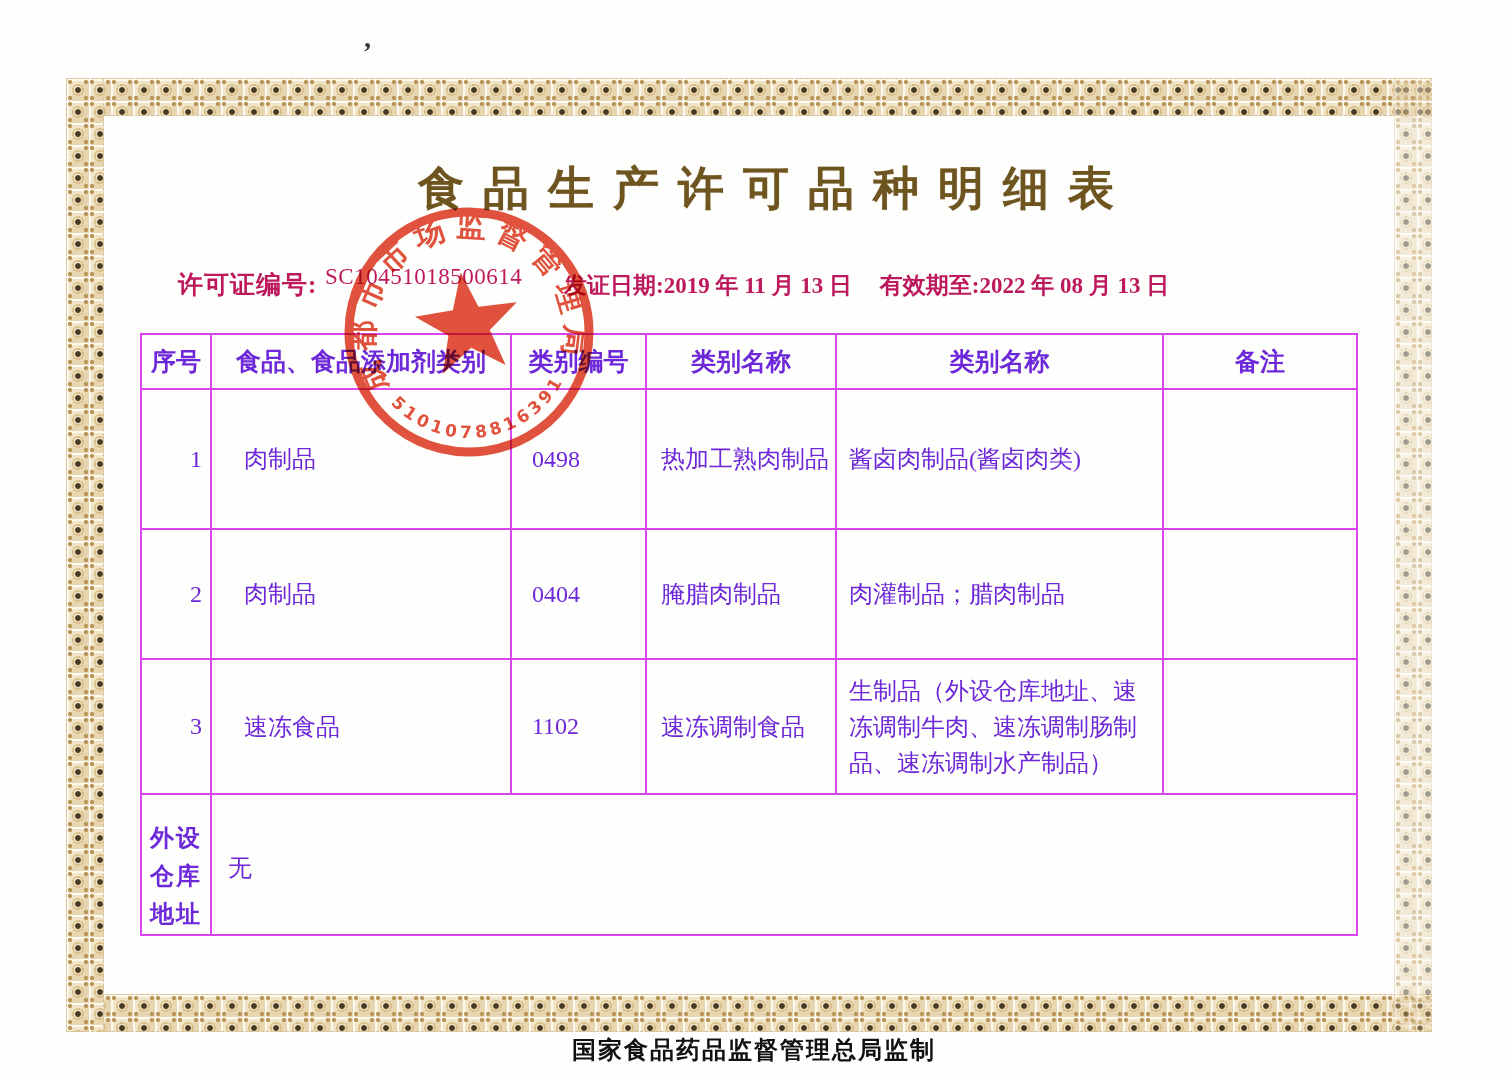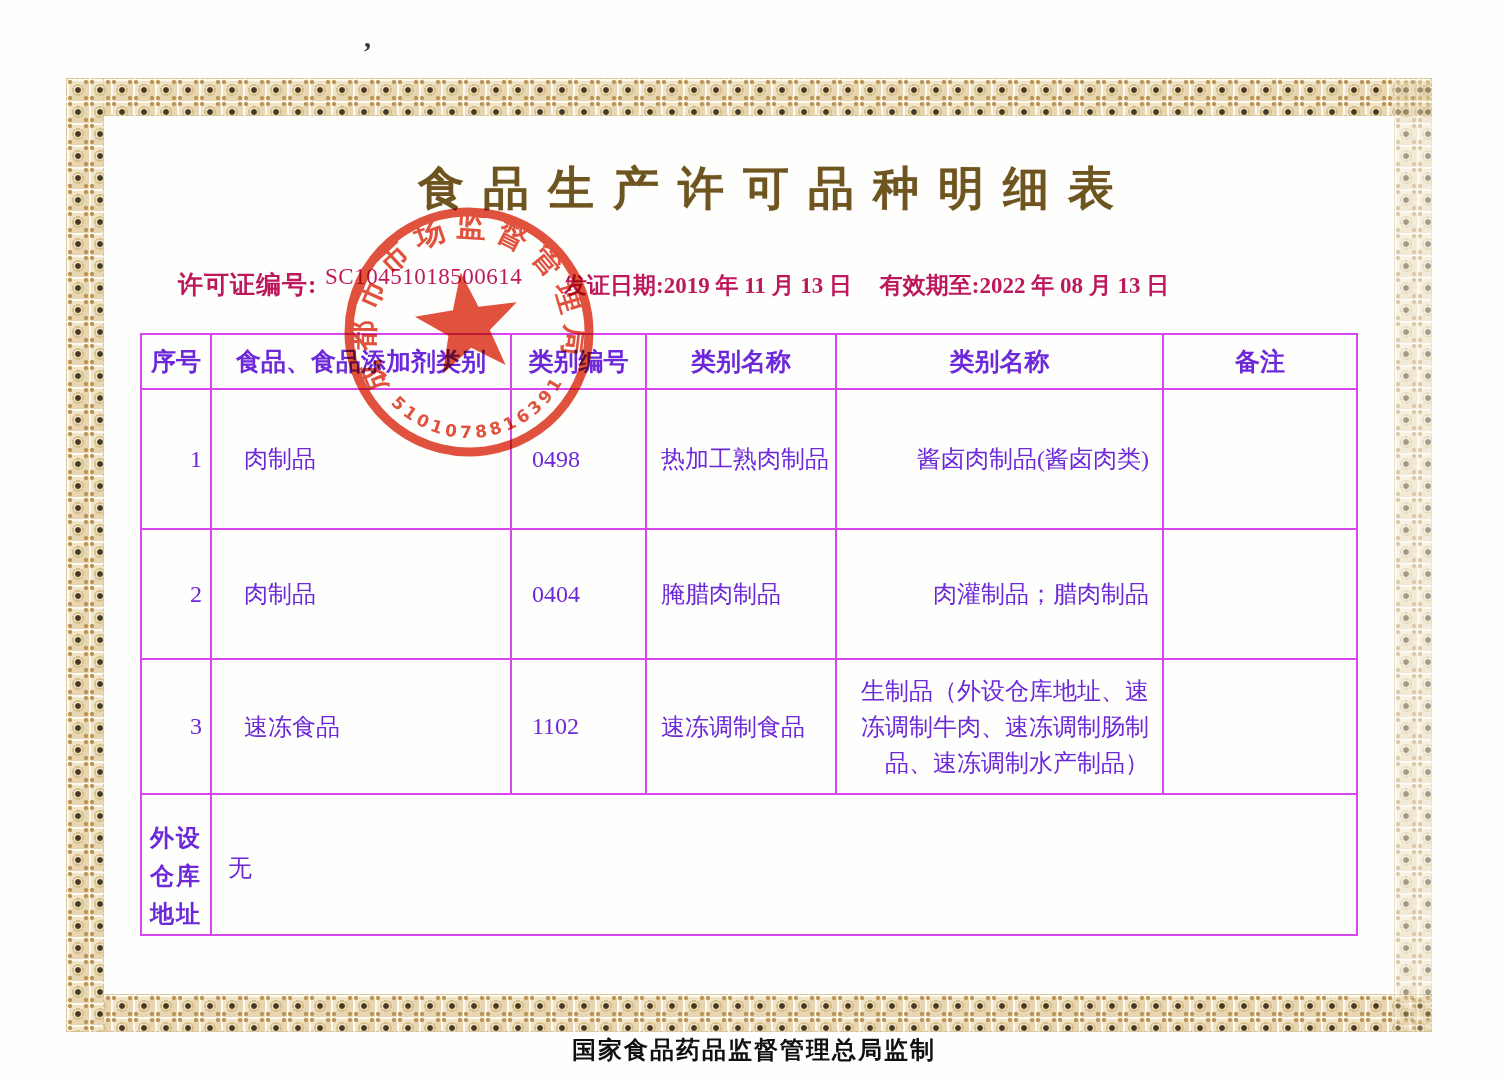--- a/index.html
+++ b/index.html
@@ -72,21 +72,21 @@
   table.detail th{font-size:25px;font-weight:bold;text-align:center;padding:4px 2px;}
   tr.hdr{height:55px;}
   tr.r1{height:140px;}
   tr.r2{height:130px;}
   tr.r3{height:135px;}
   tr.rw{height:125px;}
   td.no{text-align:right;padding-right:8px;}
   td.cat{text-align:left;padding-left:32px;padding-right:8px;}
   td.code{text-align:left;padding-left:20px;}
   td.name{text-align:left;padding-left:14px;padding-right:6px;}
-  td.detail-cell{text-align:right;padding-left:12px;padding-right:13px;line-height:1.5;}
+  td.detail-cell{text-align:left;padding-left:12px;padding-right:13px;line-height:1.5;}
   td.remark{}
   td.wh-label{
     font-size:29px;font-weight:bold;text-align:center;
     vertical-align:top;padding-top:24px;line-height:38px;
     word-break:break-all;letter-spacing:2px;border-radius:18px;
   }
   td.wh-value{
     vertical-align:top;text-align:left;
     padding-top:8px;padding-left:16px;font-size:25px;
   }

